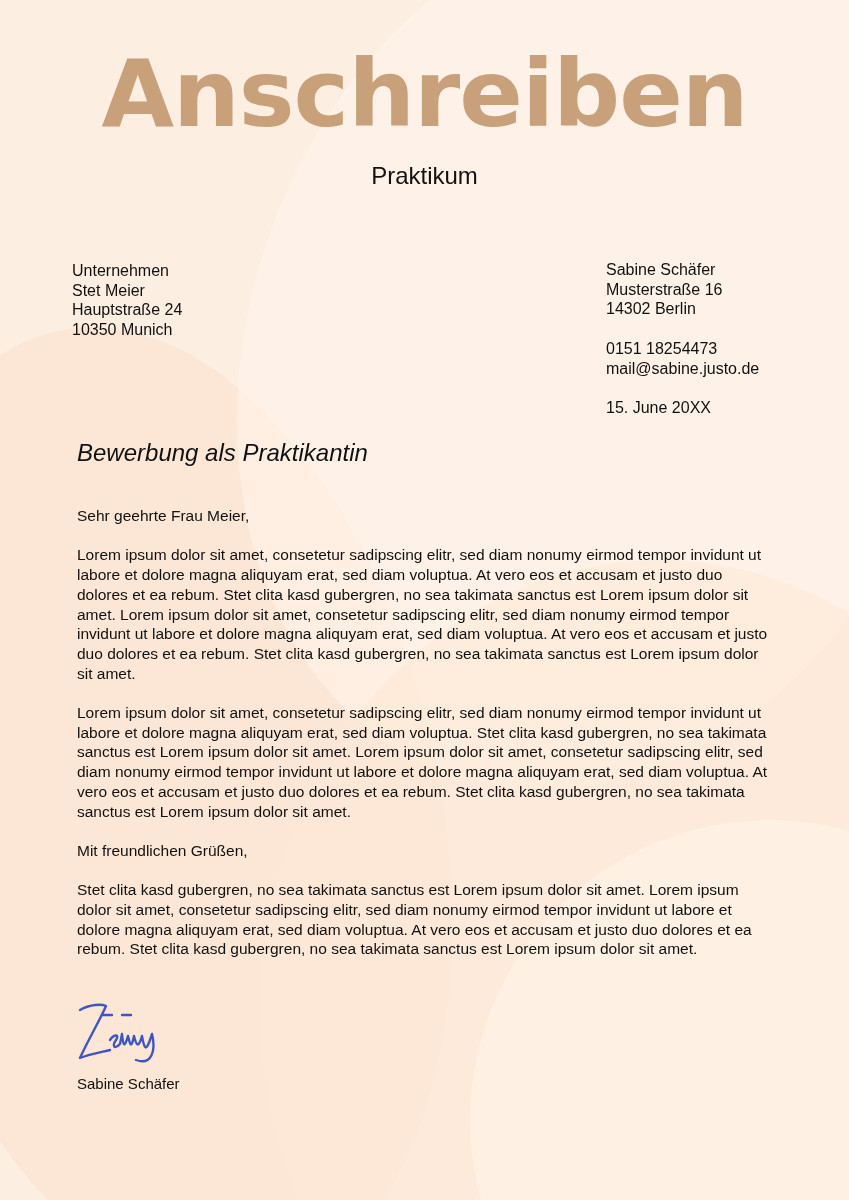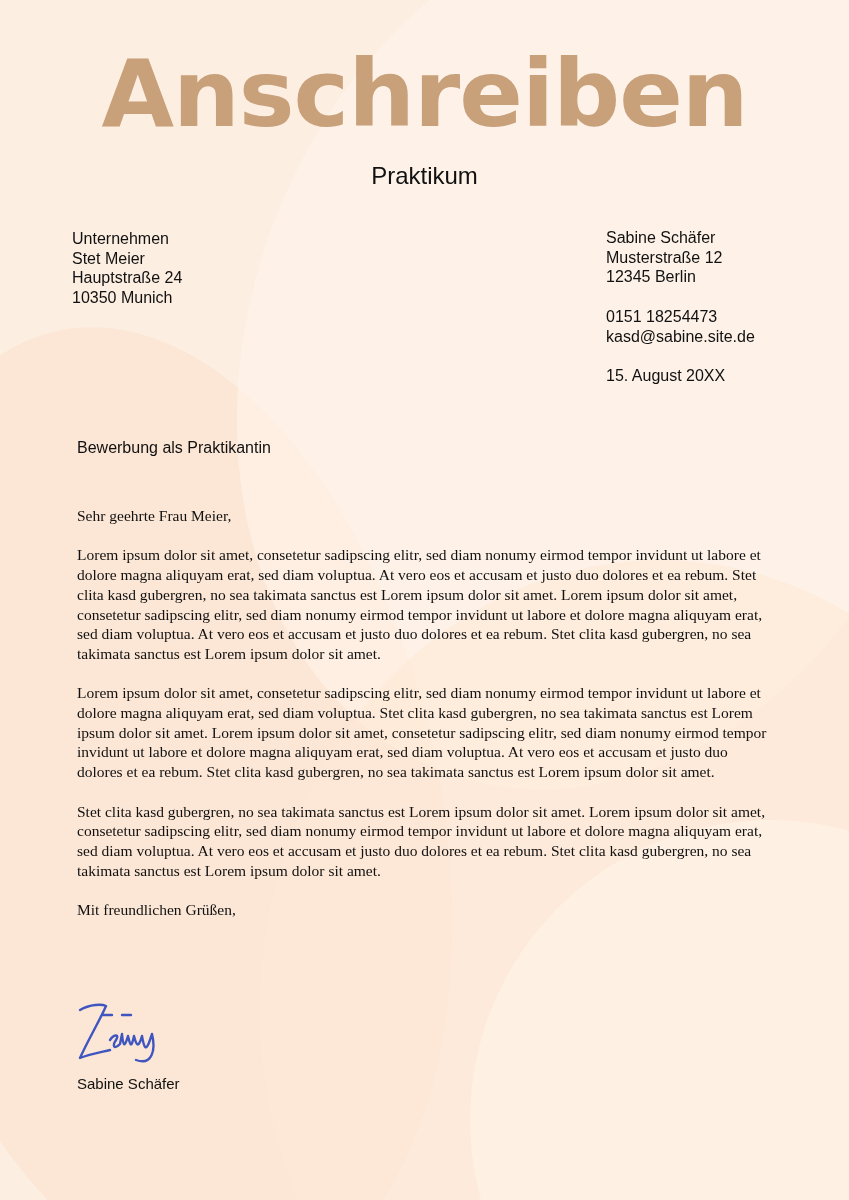--- a/index.html
+++ b/index.html
@@ -19,27 +19,27 @@
     .title {
       position: absolute; left: 0; right: 0; top: 40px; text-align: center;
       font-family: "DejaVu Sans", sans-serif; font-weight: bold;
       font-size: 92px; letter-spacing: -1px; color: #c8a07a;
       line-height: 110px; transform: scaleX(1.02);
     }
     .subtitle {
       position: absolute; left: 0; right: 0; top: 138px; text-align: center;
       font-size: 24px; color: #111; margin-top: 24px;
     }
-    .addr { position: absolute; font-size: 16px; line-height: 19.7px; }
+    .addr { position: absolute; font-size: 16px; line-height: 19.7px; margin-top: 32px; }
     .addr div { white-space: nowrap; }
     .recipient { left: 72px; top: 229px; }
     .sender { left: 606px; top: 228px; }
     .gap { height: 19.7px; }
-    .subject { position: absolute; left: 77px; top: 439px; font-size: 16px; }
-    .body { position: absolute; left: 77px; top: 506px; width: 700px; font-size: 15.5px; line-height: 19.7px; font-family: Liberation Serif, serif; }
+    .subject { position: absolute; left: 77px; top: 439px; font-size: 24px; font-style: italic; }
+    .body { position: absolute; left: 77px; top: 506px; width: 700px; font-size: 15.5px; line-height: 19.7px; }
     .body p { margin: 0 0 19.7px 0; }
     .signature { position: absolute; left: 76px; top: 1000px; width: 92px; height: 66px; }
     .signame { position: absolute; left: 77px; top: 1075px; font-size: 15px; }
   </style>
 </head>
 <body>
 
 <div class="bg">
   <div class="blob blob1"></div>
   <div class="blob blob2"></div>
@@ -53,37 +53,37 @@
 
   <div class="addr recipient">
     <div>Unternehmen</div>
     <div>Stet Meier</div>
     <div>Hauptstraße 24</div>
     <div>10350 Munich</div>
   </div>
 
   <div class="addr sender">
     <div>Sabine Schäfer</div>
-    <div>Musterstraße 12</div>
-    <div>12345 Berlin</div>
+    <div>Musterstraße 16</div>
+    <div>14302 Berlin</div>
     <div class="gap"></div>
     <div>0151 18254473</div>
-    <div>kasd@sabine.site.de</div>
+    <div>mail@sabine.justo.de</div>
     <div class="gap"></div>
-    <div>15. August 20XX</div>
+    <div>15. June 20XX</div>
   </div>
 
   <div class="subject">Bewerbung als Praktikantin</div>
 
   <div class="body">
     <p>Sehr geehrte Frau Meier,</p>
     <p>Lorem ipsum dolor sit amet, consetetur sadipscing elitr, sed diam nonumy eirmod tempor invidunt ut labore et dolore magna aliquyam erat, sed diam voluptua. At vero eos et accusam et justo duo dolores et ea rebum. Stet clita kasd gubergren, no sea takimata sanctus est Lorem ipsum dolor sit amet. Lorem ipsum dolor sit amet, consetetur sadipscing elitr, sed diam nonumy eirmod tempor invidunt ut labore et dolore magna aliquyam erat, sed diam voluptua. At vero eos et accusam et justo duo dolores et ea rebum. Stet clita kasd gubergren, no sea takimata sanctus est Lorem ipsum dolor sit amet.</p>
     <p>Lorem ipsum dolor sit amet, consetetur sadipscing elitr, sed diam nonumy eirmod tempor invidunt ut labore et dolore magna aliquyam erat, sed diam voluptua. Stet clita kasd gubergren, no sea takimata sanctus est Lorem ipsum dolor sit amet. Lorem ipsum dolor sit amet, consetetur sadipscing elitr, sed diam nonumy eirmod tempor invidunt ut labore et dolore magna aliquyam erat, sed diam voluptua. At vero eos et accusam et justo duo dolores et ea rebum. Stet clita kasd gubergren, no sea takimata sanctus est Lorem ipsum dolor sit amet.</p>
+    <p>Mit freundlichen Grüßen,</p>
     <p>Stet clita kasd gubergren, no sea takimata sanctus est Lorem ipsum dolor sit amet. Lorem ipsum dolor sit amet, consetetur sadipscing elitr, sed diam nonumy eirmod tempor invidunt ut labore et dolore magna aliquyam erat, sed diam voluptua. At vero eos et accusam et justo duo dolores et ea rebum. Stet clita kasd gubergren, no sea takimata sanctus est Lorem ipsum dolor sit amet.</p>
-    <p>Mit freundlichen Grüßen,</p>
   </div>
 
   <svg class="signature" viewBox="0 0 92 66">
     <g fill="none" stroke="#3f56c0" stroke-width="2.4" stroke-linecap="round" stroke-linejoin="round">
       <path d="M4 10 C 14 4, 26 4, 30 6 C 24 20, 12 40, 4 58 C 14 54, 26 52, 34 50"></path>
       <path d="M27 15 L 36 15"></path>
       <path d="M46 15 L 55 15"></path>
       <path d="M34 40 C 38 34, 44 34, 40 40 C 36 46, 38 50, 44 44 L 46 34 C 47 44, 48 50, 52 36 C 54 44, 55 50, 58 36 C 60 44, 62 50, 66 36 C 68 48, 70 52, 74 40 L 76 34 C 80 50, 76 66, 60 60"></path>
     </g>
   </svg>

